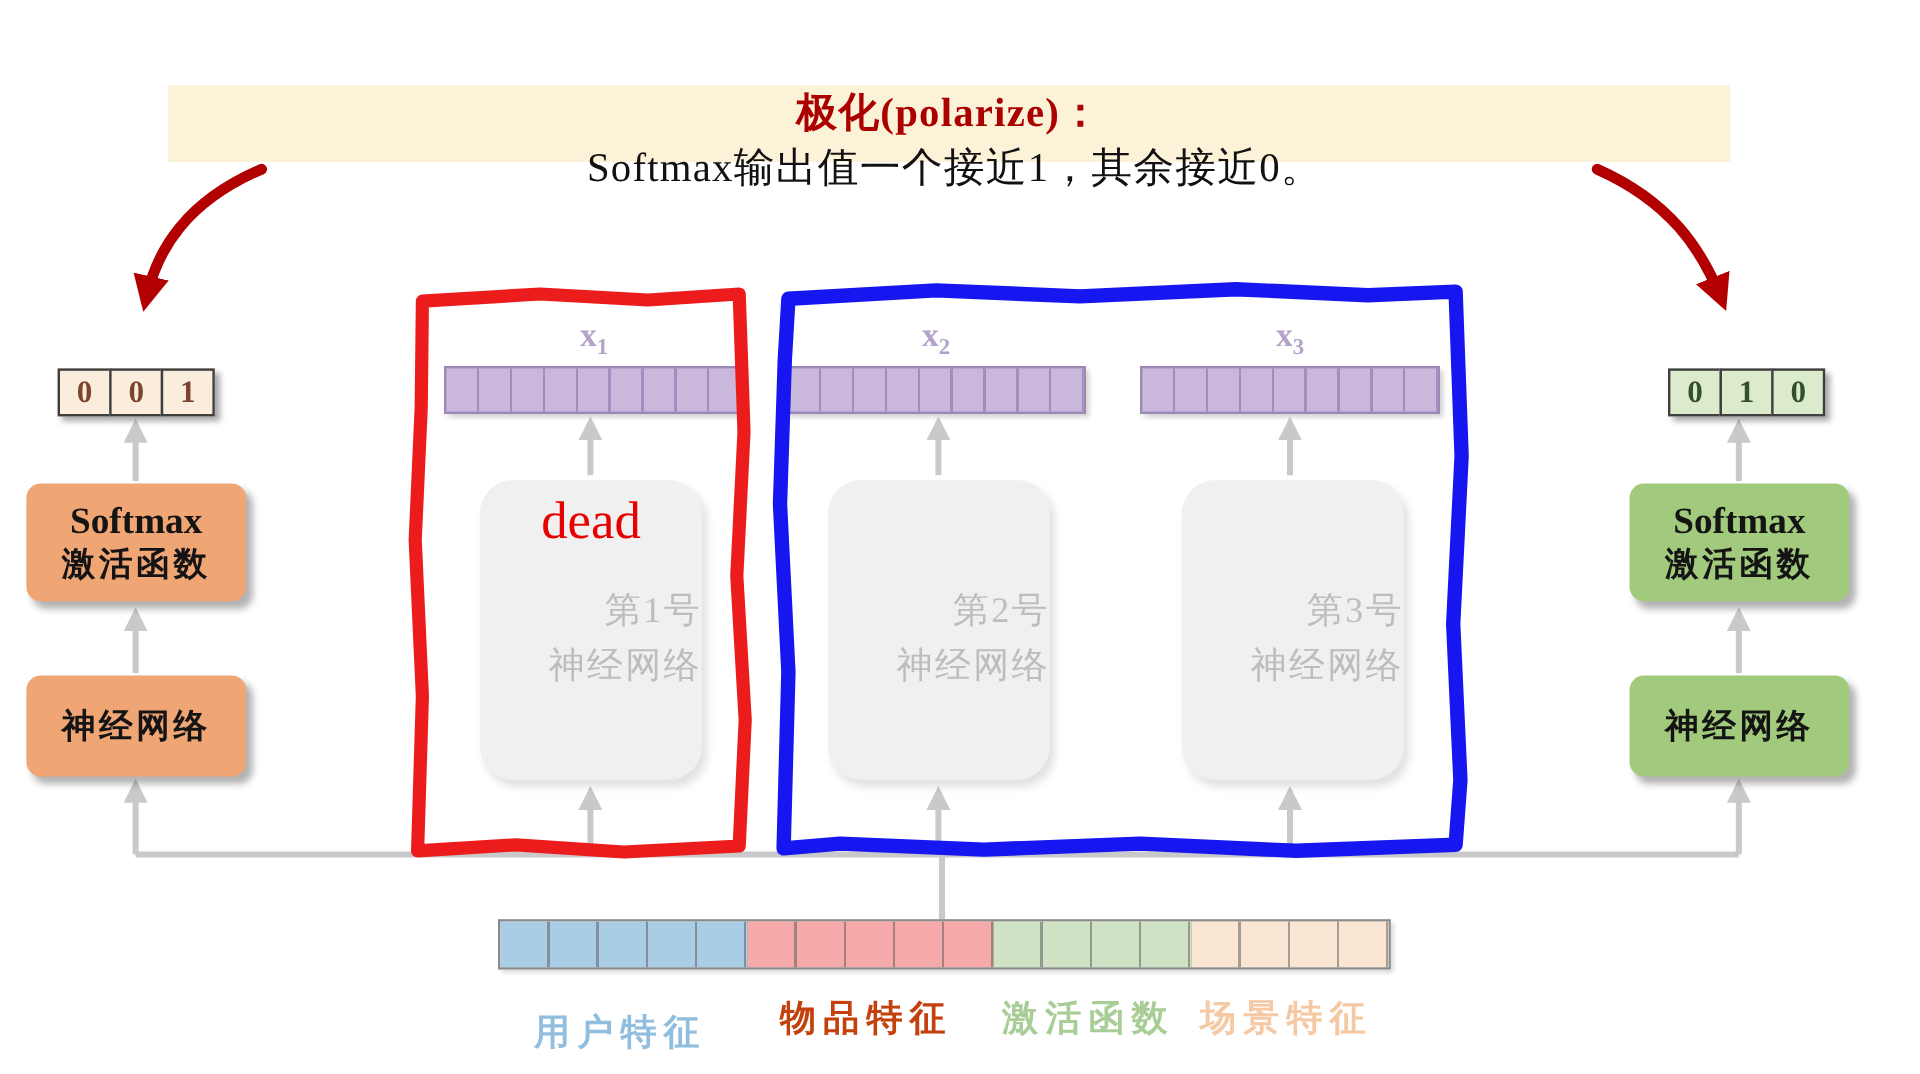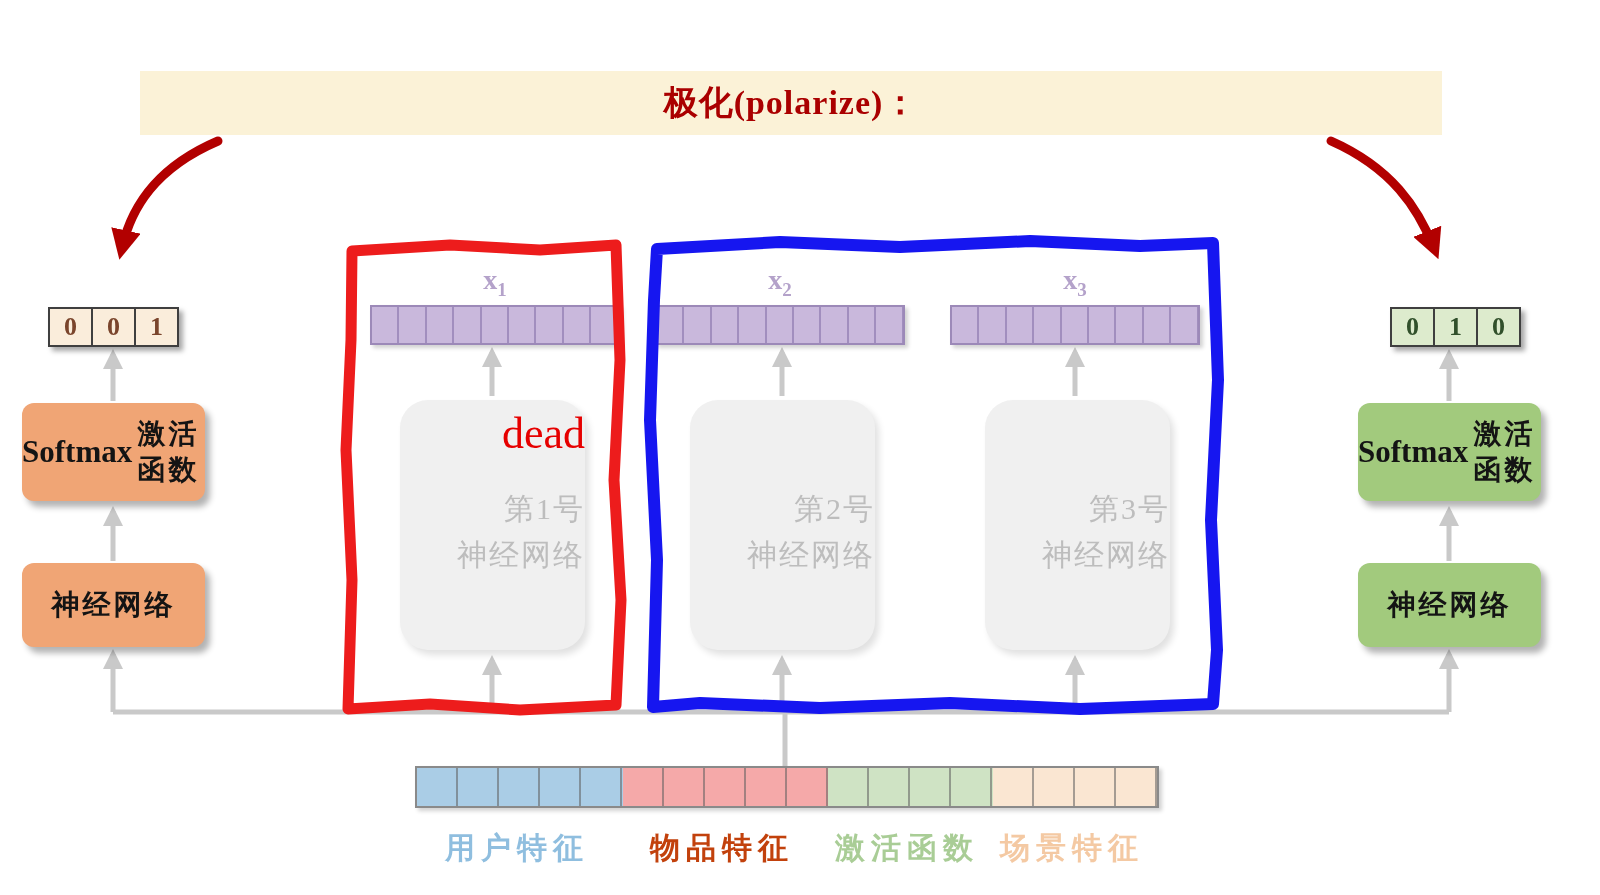--- a/index.html
+++ b/index.html
@@ -3,22 +3,22 @@
 <meta charset="utf-8">
 <style>
   html,body{margin:0;padding:0;background:#ffffff;}
   #stage{
     position:relative;width:1600px;height:895px;background:#ffffff;overflow:hidden;
     font-family:"Liberation Serif","DejaVu Serif",serif;
   }
   
   .banner{
     position:absolute;left:140px;top:71px;width:1302px;height:64px;
-    background:#FBF2D7;display:flex;align-items:center;justify-content:center;
-    font-size:34px;letter-spacing:1px;white-space:pre;
+    background:#FBF2D7;display:flex;align-items:center;justify-content:flex-start;
+    font-size:34px;letter-spacing:1px;white-space:pre;flex-direction:column;
   }
   .banner .hl{color:#AA0000;font-weight:bold;}
   .banner .rest{color:#111111;}
   
   .layer{position:absolute;left:0;top:0;width:1600px;height:895px;pointer-events:none;}
   #wires{z-index:1;}
   #frames{z-index:6;}
   #redarrows{z-index:7;}
   
   .cellrow{
@@ -31,21 +31,21 @@
     font-size:26px;font-weight:bold;
   }
   .cellrow .cell:first-child{margin-left:0;}
   .cellrow.left{left:48px;}
   .cellrow.left .cell{background:#FAEDDB;color:#7A452C;}
   .cellrow.right{left:1390px;}
   .cellrow.right .cell{background:#DDEBCD;color:#31502B;}
   
   .sidebox{
     position:absolute;width:183px;border-radius:12px;z-index:3;
-    display:flex;flex-direction:row;align-items:center;justify-content:center;
+    display:flex;flex-direction:column;align-items:center;justify-content:center;
     box-shadow:5px 6px 6px rgba(0,0,0,.30);
     color:#141414;font-weight:bold;text-align:center;
   }
   .sidebox .l1{font-size:31px;line-height:38px;}
   .sidebox .l2{font-size:28px;line-height:36px;letter-spacing:3px;}
   .sidebox.softmax{top:403px;height:98px;}
   .sidebox.nn{top:563px;height:84px;font-size:28px;letter-spacing:3px;}
   .sidebox.orange{background:#F0A575;}
   .sidebox.green{background:#A2CA7D;}
   .sidebox.leftpos{left:22px;}
@@ -66,40 +66,40 @@
   .expert{
     position:absolute;top:400px;width:185px;height:250px;z-index:2;
     background:#F0F0F0;border-radius:28px;
     box-shadow:4px 5px 7px rgba(0,0,0,.12);
   }
   .expert .title{
     position:absolute;top:86px;left:0;width:100%;text-align:right;
     color:#BDBDBD;font-size:30px;line-height:46px;letter-spacing:2px;
   }
   .expert .dead{
-    position:absolute;top:8px;left:0;width:100%;text-align:right;
+    position:absolute;top:8px;left:0;width:100%;text-align:center;
     color:#E60000;font-size:44px;
   }
   
   .featbar{
     position:absolute;left:415px;top:766px;width:740px;height:38px;z-index:2;
     display:flex;border:2px solid #8A8A8A;box-shadow:3px 3px 4px rgba(0,0,0,.18);
   }
   .featseg{height:100%;
     background-image:repeating-linear-gradient(to right,transparent 0,transparent 39px,rgba(95,95,95,.55) 39px,rgba(95,95,95,.55) 41px);
   }
   .featseg.s0{width:205.6px;background-color:#AACDE6;}
   .featseg.s1{width:205.6px;background-color:#F5A9A9;}
   .featseg.s2{width:164.4px;background-color:#CFE3C4;}
   .featseg.s3{width:164.4px;background-color:#FAE6D2;}
   .featlabel{
     position:absolute;top:828px;width:220px;text-align:center;z-index:2;
     font-size:30px;font-weight:bold;letter-spacing:6px;
   }
-  .featlabel.f0{left:407px;color:#8FBEDF;}
+  .featlabel.f0{left:407px;color:#8FBEDF;margin-top:12px;}
   .featlabel.f1{left:612px;color:#c2410c;}
   .featlabel.f2{left:797px;color:#A9CD96;}
   .featlabel.f3{left:962px;color:#F4C9A3;}
 </style>
 </head>
 <body>
 
 <div id="stage">
 
   <svg id="wires" class="layer">
@@ -120,21 +120,21 @@
       <path d="M113,401 L113,354" marker-end="url(#gz)"></path>
       <path d="M1449,561 L1449,511" marker-end="url(#gz)"></path>
       <path d="M1449,401 L1449,354" marker-end="url(#gz)"></path>
       <path d="M492,396 L492,352" marker-end="url(#gz)"></path>
       <path d="M782,396 L782,352" marker-end="url(#gz)"></path>
       <path d="M1075,396 L1075,352" marker-end="url(#gz)"></path>
     </g>
   </svg>
 
   <div class="banner">
-    <span class="hl">极化(polarize)：</span>
+    <span class="hl">极化(polarize)：</span><span class="rest"> Softmax输出值一个接近1，其余接近0。</span>
   </div>
 
   <div class="cellrow left">
     <div class="cell">0</div>
     <div class="cell">0</div>
     <div class="cell">1</div>
   </div>
   <div class="sidebox softmax orange leftpos">
     <div class="l1">Softmax</div>
     <div class="l2">激活函数</div>

